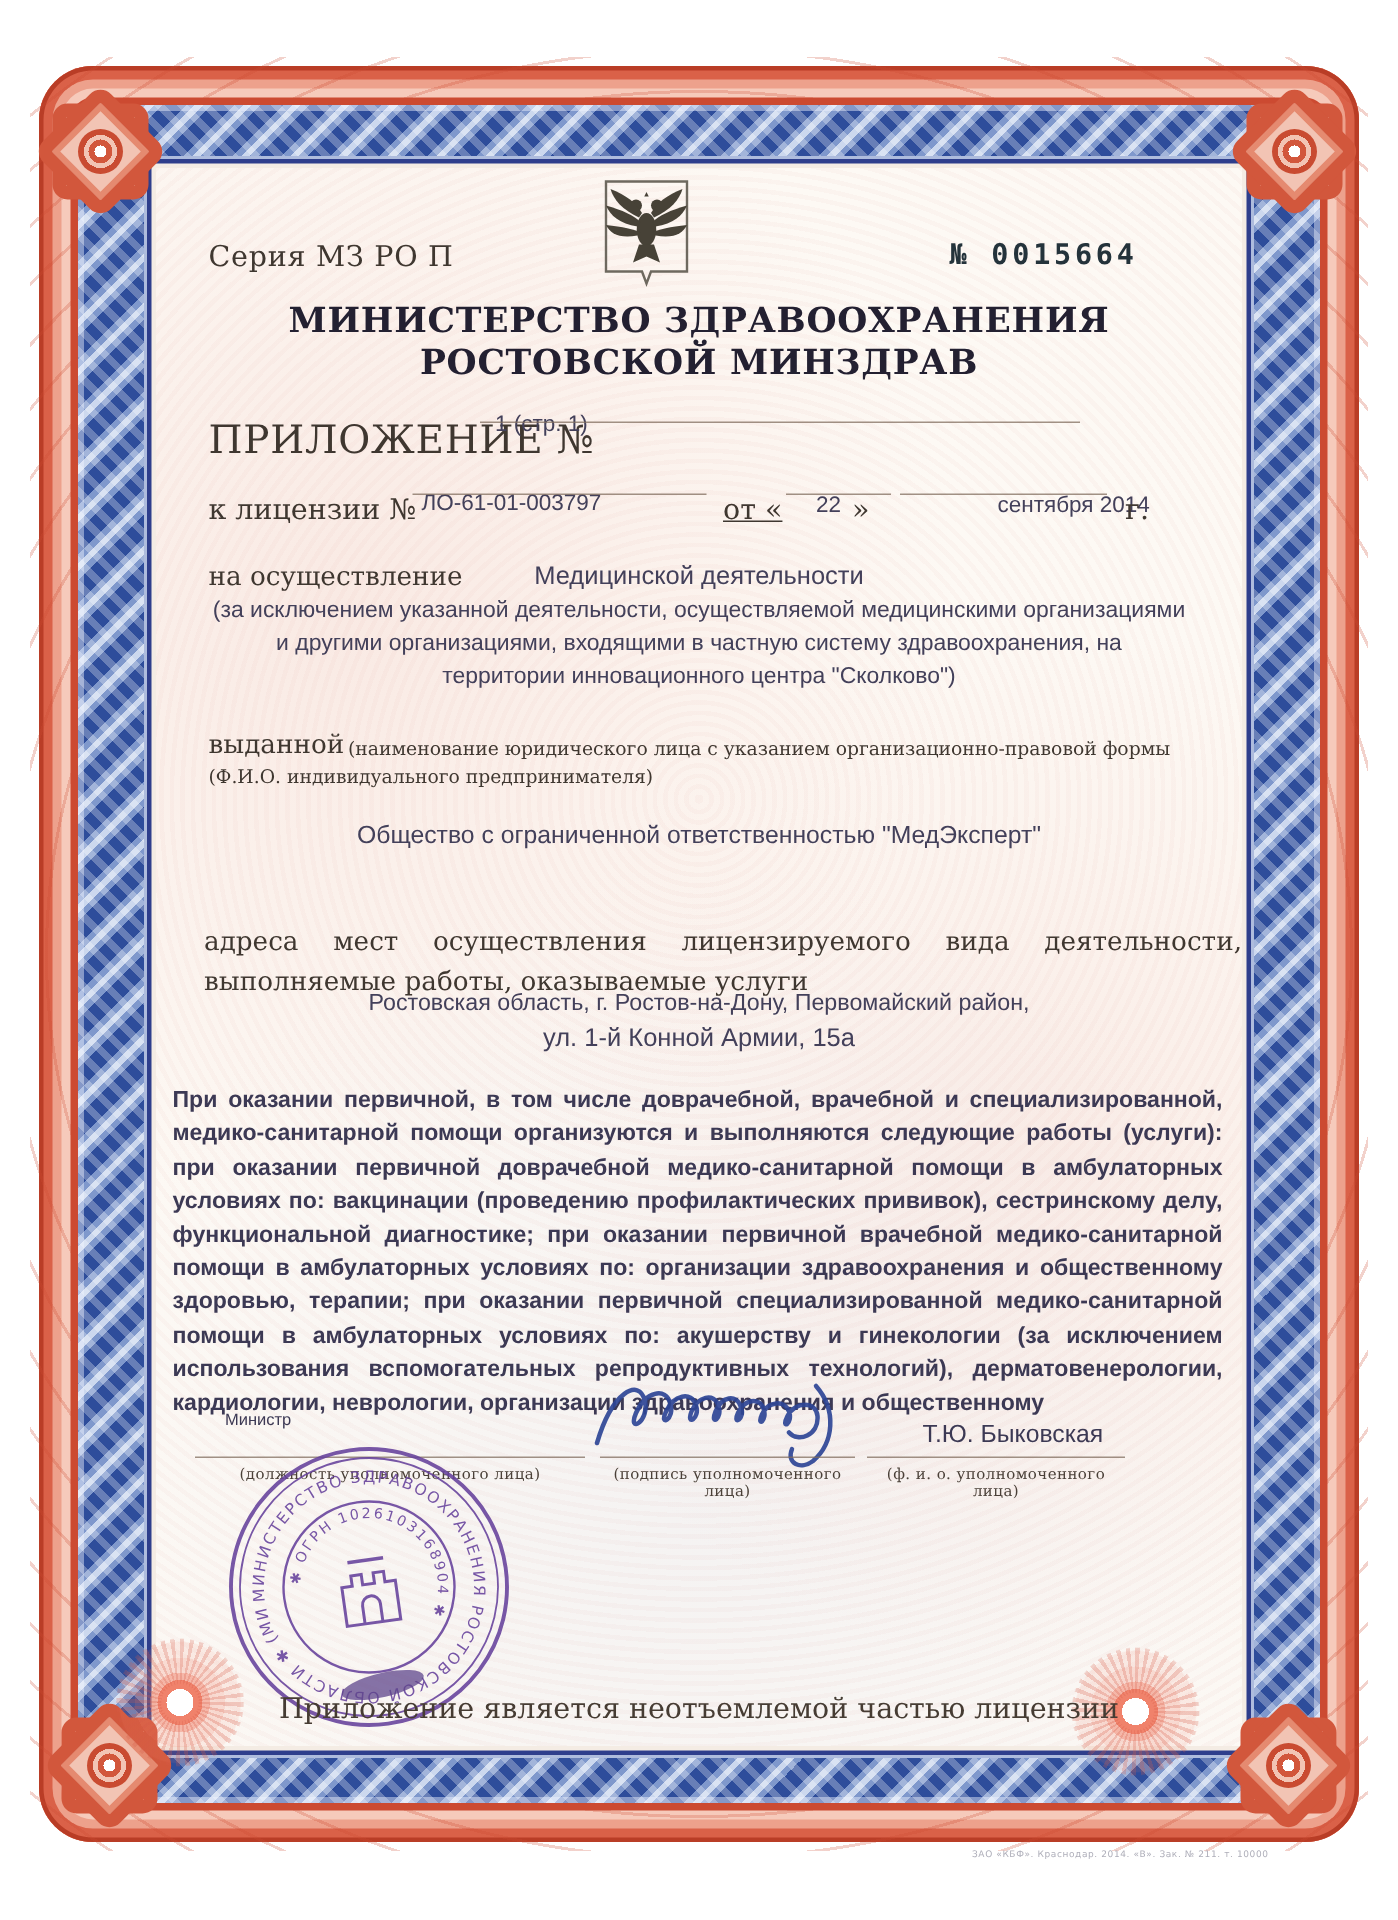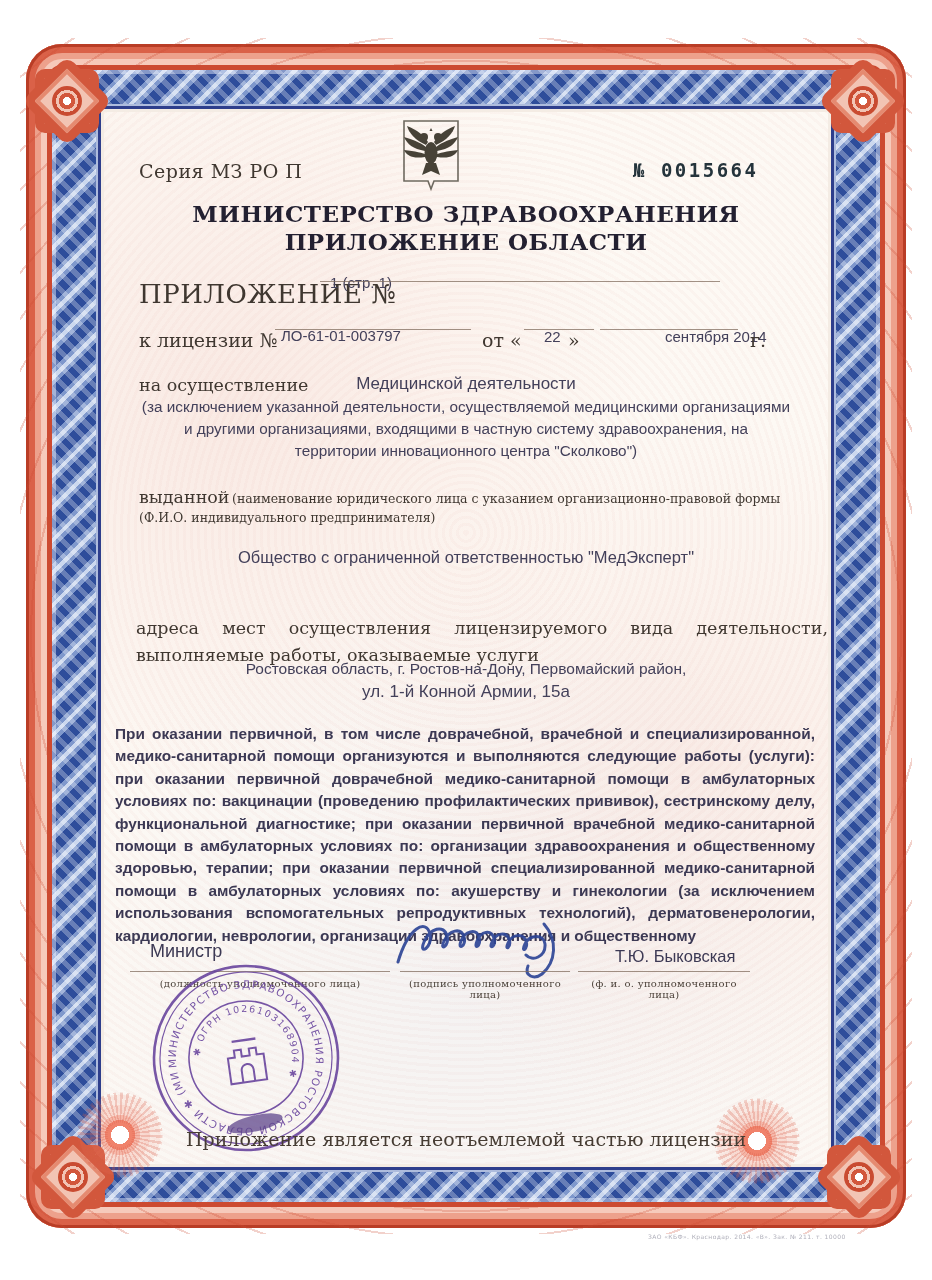--- a/index.html
+++ b/index.html
@@ -131,30 +131,30 @@
         <path d="M26 39 C 14 41 8 38 5 32 C 16 33 24 35 28 37 Z"></path>
         <path d="M38 39 C 50 41 56 38 59 32 C 48 33 40 35 36 37 Z"></path>
         <path d="M27 45 L37 45 L41 57 L32 53 L23 57 Z"></path>
       </g>
     </svg>
   </div>
 
   <div class="abs" style="left:633px; top:159px; font-family:'DejaVu Sans Mono', monospace; font-weight:bold; font-size:19px; letter-spacing:2.5px; color:#24333b;">№ 0015664</div>
 
   <div class="abs title" style="top:200px;">МИНИСТЕРСТВО ЗДРАВООХРАНЕНИЯ</div>
-  <div class="abs title" style="top:228px;">ПРИЛОЖЕНИЕ ОБЛАСТИ</div>
+  <div class="abs title" style="top:228px;">РОСТОВСКОЙ МИНЗДРАВ</div>
 
   <div class="abs serif-label" style="left:139px; top:279px; font-size:26px; letter-spacing:.5px;">ПРИЛОЖЕНИЕ №</div>
   <div class="abs bold-val" style="left:330px; top:274px; font-size:15px;">1 (стр. 1)</div>
   <div class="rule" style="left:320px; top:281px; width:400px;"></div>
 
   <div class="abs serif-label" style="left:139px; top:329px; font-size:19px;">к лицензии №</div>
   <div class="abs bold-val" style="left:281px; top:327px; font-size:15px;">ЛО-61-01-003797</div>
   <div class="rule" style="left:275px; top:329px; width:196px;"></div>
-  <div class="abs serif-label" style="left:482px; top:329px; font-size:19px;">от «</div>
+  <div class="abs serif-label" style="left:482px; top:329px; font-size:19px;text-decoration:underline;">от «</div>
   <div class="abs bold-val" style="left:544px; top:328px; font-size:15px;text-align:center;">22</div>
   <div class="abs serif-label" style="left:568px; top:329px; font-size:19px;">»</div>
   <div class="rule" style="left:524px; top:329px; width:70px;"></div>
   <div class="abs bold-val" style="left:619px; top:328px; font-size:15px;margin-left:46px;">сентября 2014</div>
   <div class="rule" style="left:600px; top:329px; width:138px;"></div>
   <div class="abs serif-label" style="left:750px; top:329px; font-size:19px;">г.</div>
 
   <div class="abs serif-label" style="left:139px; top:375px; font-size:17.5px;">на осуществление</div>
   <div class="abs bold-val" style="left:104px; width:724px; top:374px; font-size:17px; text-align:center;">Медицинской деятельности</div>
   <div class="abs bold-val center-row" style="top:398px; font-size:15.3px;">(за исключением указанной деятельности, осуществляемой медицинскими организациями</div>
@@ -165,21 +165,21 @@
   <div class="abs serif-label" style="left:232px; top:491px; font-size:12.5px;">(наименование  юридического  лица  с  указанием  организационно-правовой  формы</div>
   <div class="abs serif-label" style="left:139px; top:510px; font-size:12.5px;">(Ф.И.О. индивидуального предпринимателя)</div>
   <div class="abs bold-val center-row" style="top:548px; font-size:16.5px;">Общество с ограниченной ответственностью "МедЭксперт"</div>
 
   <div class="abs serif-label" style="left:136px; top:615px; width:692px; font-size:17.5px; line-height:27px; text-align:justify; text-align-last:left;">адреса мест осуществления лицензируемого вида деятельности, выполняемые работы, оказываемые услуги</div>
   <div class="abs bold-val center-row" style="top:660px; font-size:15.5px;">Ростовская область, г. Ростов-на-Дону, Первомайский район,</div>
   <div class="abs bold-val center-row" style="top:682px; font-size:17px;">ул. 1-й Конной Армии, 15а</div>
 
   <div class="abs bigpara" style="left:115px; top:723px; width:700px;">При оказании первичной, в том числе доврачебной, врачебной и специализированной, медико-санитарной помощи организуются и выполняются следующие работы (услуги): при оказании первичной доврачебной медико-санитарной помощи в амбулаторных условиях по: вакцинации (проведению профилактических прививок), сестринскому делу, функциональной диагностике; при оказании первичной врачебной медико-санитарной помощи в амбулаторных условиях по: организации здравоохранения и общественному здоровью, терапии; при оказании первичной специализированной медико-санитарной помощи в амбулаторных условиях по: акушерству и гинекологии (за исключением использования вспомогательных репродуктивных технологий), дерматовенерологии, кардиологии, неврологии, организации здравоохранения и общественному</div>
 
-  <div class="abs bold-val" style="left:150px; top:941px; font-size:18px; color:#3c3954;">Министр</div>
+  <div class="abs bold-val" style="left:150px; top:941px; font-size:11px; color:#3c3954;">Министр</div>
   <div class="abs bold-val" style="left:615px; top:947px; font-size:16.5px; color:#3c3954;">Т.Ю. Быковская</div>
 
   <div class="abs" style="left:392px; top:900px; width:200px; height:85px;">
     <svg width="200" height="85" viewBox="0 0 200 85">
       <path d="M6 62 C 16 28 34 18 38 34 C 41 48 26 56 32 42 C 38 28 52 24 55 36 C 58 46 47 52 52 41 C 57 30 69 27 72 37 C 75 46 65 51 69 41 C 73 31 84 28 87 37 C 90 46 81 51 85 41 C 89 31 99 29 102 38 C 105 46 96 51 100 42 C 104 33 114 31 117 39 C 120 47 112 52 116 43 C 120 34 131 33 134 41 C 137 49 128 54 133 44 C 138 34 152 34 153 44 C 154 57 140 62 134 55" fill="none" stroke="#2e4596" stroke-width="3" stroke-linecap="round" opacity=".92"></path>
       <path d="M152 24 C 166 40 164 62 150 74 C 142 80 132 76 136 66" fill="none" stroke="#2e4596" stroke-width="3" stroke-linecap="round" opacity=".92"></path>
     </svg>
   </div>
 
   <div class="rule" style="left:130px; top:971px; width:260px; border-bottom-width:1.8px;"></div>

